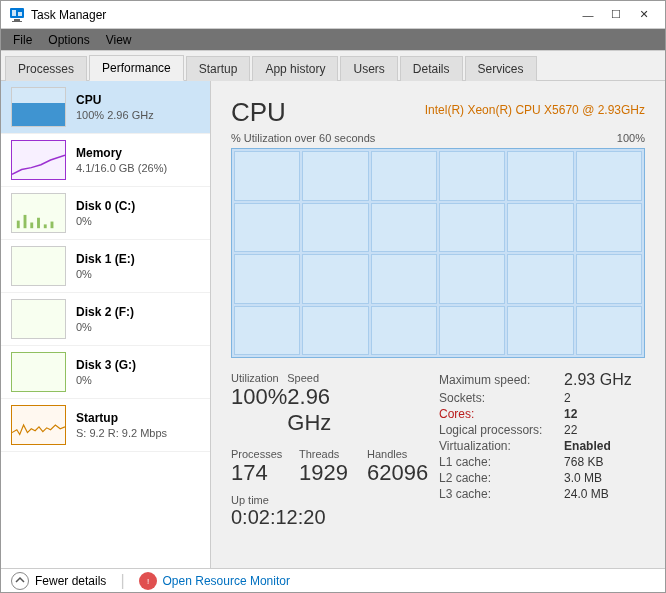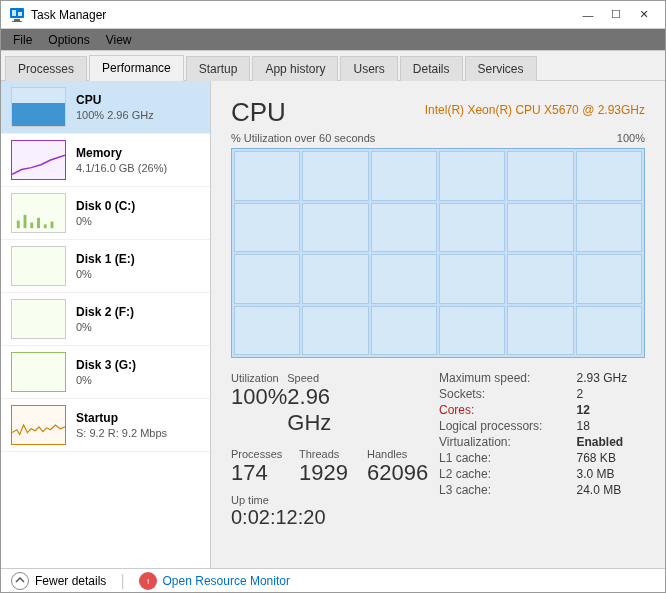--- a/index.html
+++ b/index.html
@@ -428,33 +428,33 @@
             <div class="uptime-label">Up time</div>
             <div class="uptime-value">0:02:12:20</div>
           </div>
         </div>
 
         <div style="width:210px; flex-shrink:0;">
           <table style="width:100%; border-collapse:collapse;">
             <tbody>
                 <tr>
               <td style="font-size:12px;color:#555;padding:1px 4px;">Maximum speed:</td>
-              <td style="font-size:12px;color:#333;padding:1px 4px;">2.93 GHz</td>
+              <td style="font-size:16px;color:#333;padding:1px 4px;">2.93 GHz</td>
             </tr>
             <tr>
               <td style="font-size:12px;color:#555;padding:1px 4px;">Sockets:</td>
               <td style="font-size:12px;color:#333;padding:1px 4px;">2</td>
             </tr>
             <tr>
               <td style="font-size:12px;color:#b91c1c;padding:1px 4px;">Cores:</td>
               <td style="font-size:12px;color:#333;padding:1px 4px;font-weight:600;">12</td>
             </tr>
             <tr>
               <td style="font-size:12px;color:#555;padding:1px 4px;">Logical processors:</td>
-              <td style="font-size:12px;color:#333;padding:1px 4px;">18</td>
+              <td style="font-size:12px;color:#333;padding:1px 4px;">22</td>
             </tr>
             <tr>
               <td style="font-size:12px;color:#555;padding:1px 4px;">Virtualization:</td>
               <td style="font-size:12px;color:#333;padding:1px 4px;font-weight:600;margin-left:44px;">Enabled</td>
             </tr>
             <tr>
               <td style="font-size:12px;color:#555;padding:1px 4px;">L1 cache:</td>
               <td style="font-size:12px;color:#333;padding:1px 4px;">768 KB</td>
             </tr>
             <tr>

